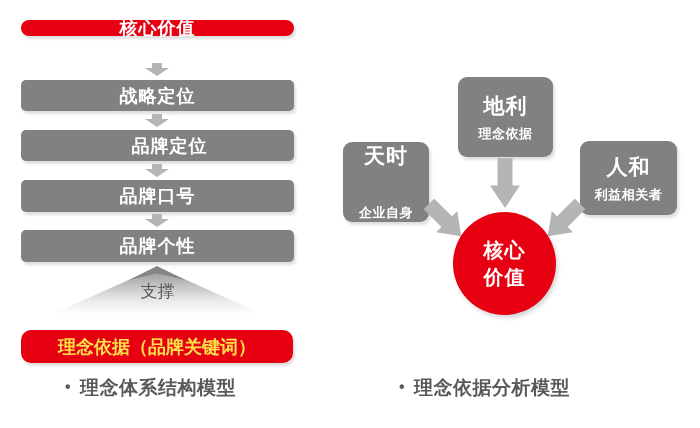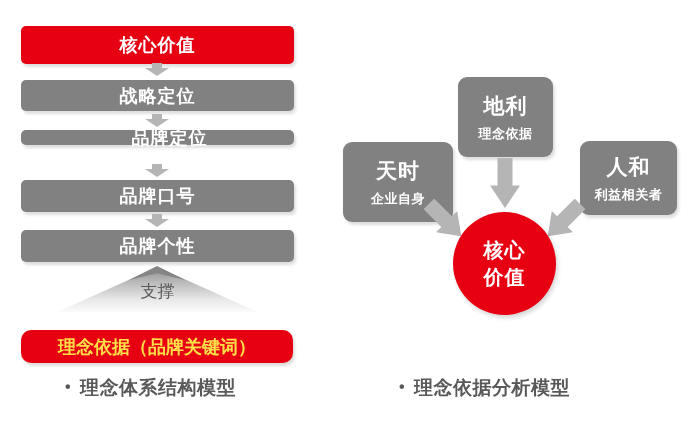--- a/index.html
+++ b/index.html
@@ -100,21 +100,21 @@
     border-radius: 9px;
     color: #ffffff;
     display: flex;
     flex-direction: column;
     align-items: center;
     justify-content: center;
     box-shadow: 2px 3px 3px rgba(0,0,0,0.13);
   }
   .factor-title { font-size: 21px; font-weight: bold; letter-spacing: 1px; }
   .factor-sub   { font-size: 13px; font-weight: bold; margin-top: 5px; letter-spacing: 0.5px; }
-  .factor-tianshi { left: 343px; top: 142px; width: 110px;  height: 80px; }
+  .factor-tianshi { left: 343px; top: 142px; width: 86px;  height: 80px; justify-content: space-between; }
   .factor-dili    { left: 458px; top: 77px;  width: 95px;  height: 80px; }
   .factor-renhe   { left: 580px; top: 141px; width: 97px;  height: 74px; }
   .converge-arrow {
     position: absolute;
     width: 30px;
     height: 50px;
     background: #b5b5b5;
     clip-path: polygon(25% 0, 75% 0, 75% 55%, 100% 55%, 50% 100%, 0 55%, 25% 55%);
   }
   .converge-center { left: 490px; top: 158px; }
@@ -140,29 +140,29 @@
     box-shadow: 2px 3px 4px rgba(0,0,0,0.16);
   }
 </style>
 </head>
 <body>
 
 <div class="canvas">
 
   <div>
 
-    <div class="flow-box red" style="top:26px;height:38px;">核心价值</div>
+    <div class="flow-box red" style="top:20px;height:16px;border-radius:8px;">核心价值</div>
 
     <div class="down-arrow" style="top:63px;"></div>
 
     <div class="flow-box gray" style="top:80px;height:31px;">战略定位</div>
 
     <div class="down-arrow" style="top:114px;"></div>
 
-    <div class="flow-box gray" style="top:130px;height:15px;padding-left:24px;">品牌定位</div>
+    <div class="flow-box gray" style="top:130px;height:31px;padding-left:24px;">品牌定位</div>
 
     <div class="down-arrow" style="top:164px;"></div>
 
     <div class="flow-box gray" style="top:180px;height:32px;">品牌口号</div>
 
     <div class="down-arrow" style="top:214px;"></div>
 
     <div class="flow-box gray" style="top:230px;height:32px;">品牌个性</div>
 
     <div class="support-arrow"></div>

